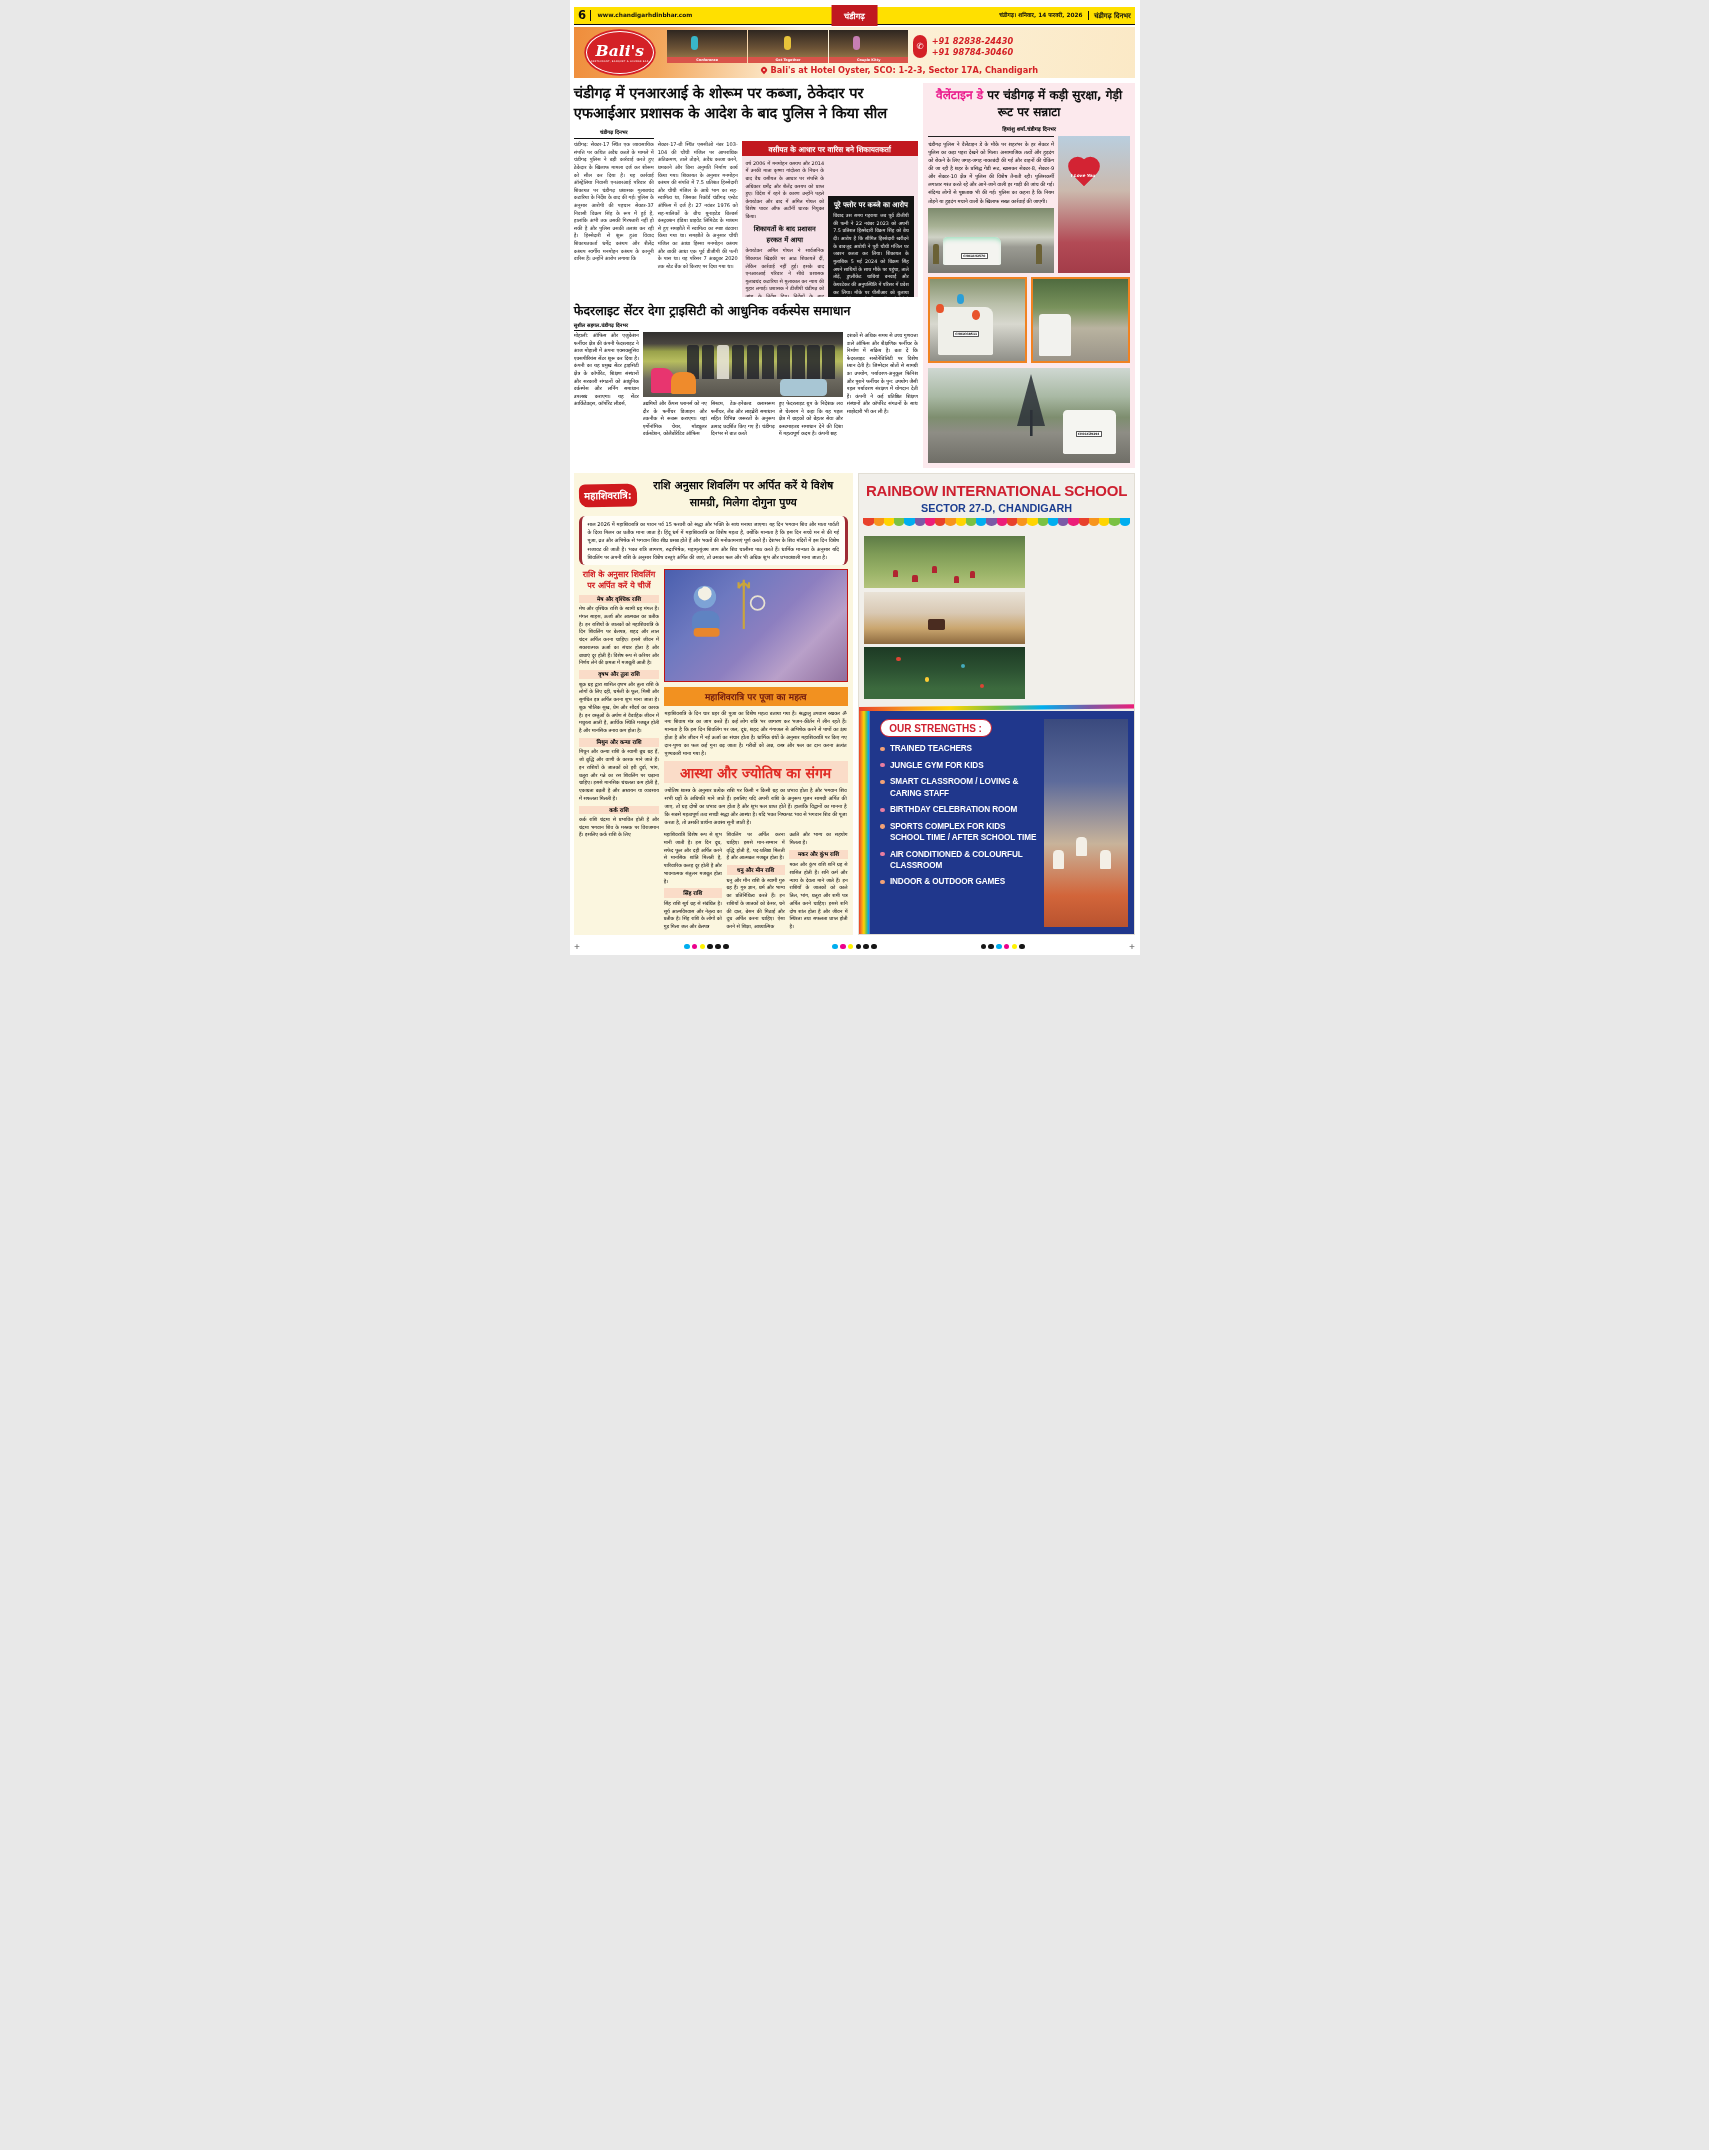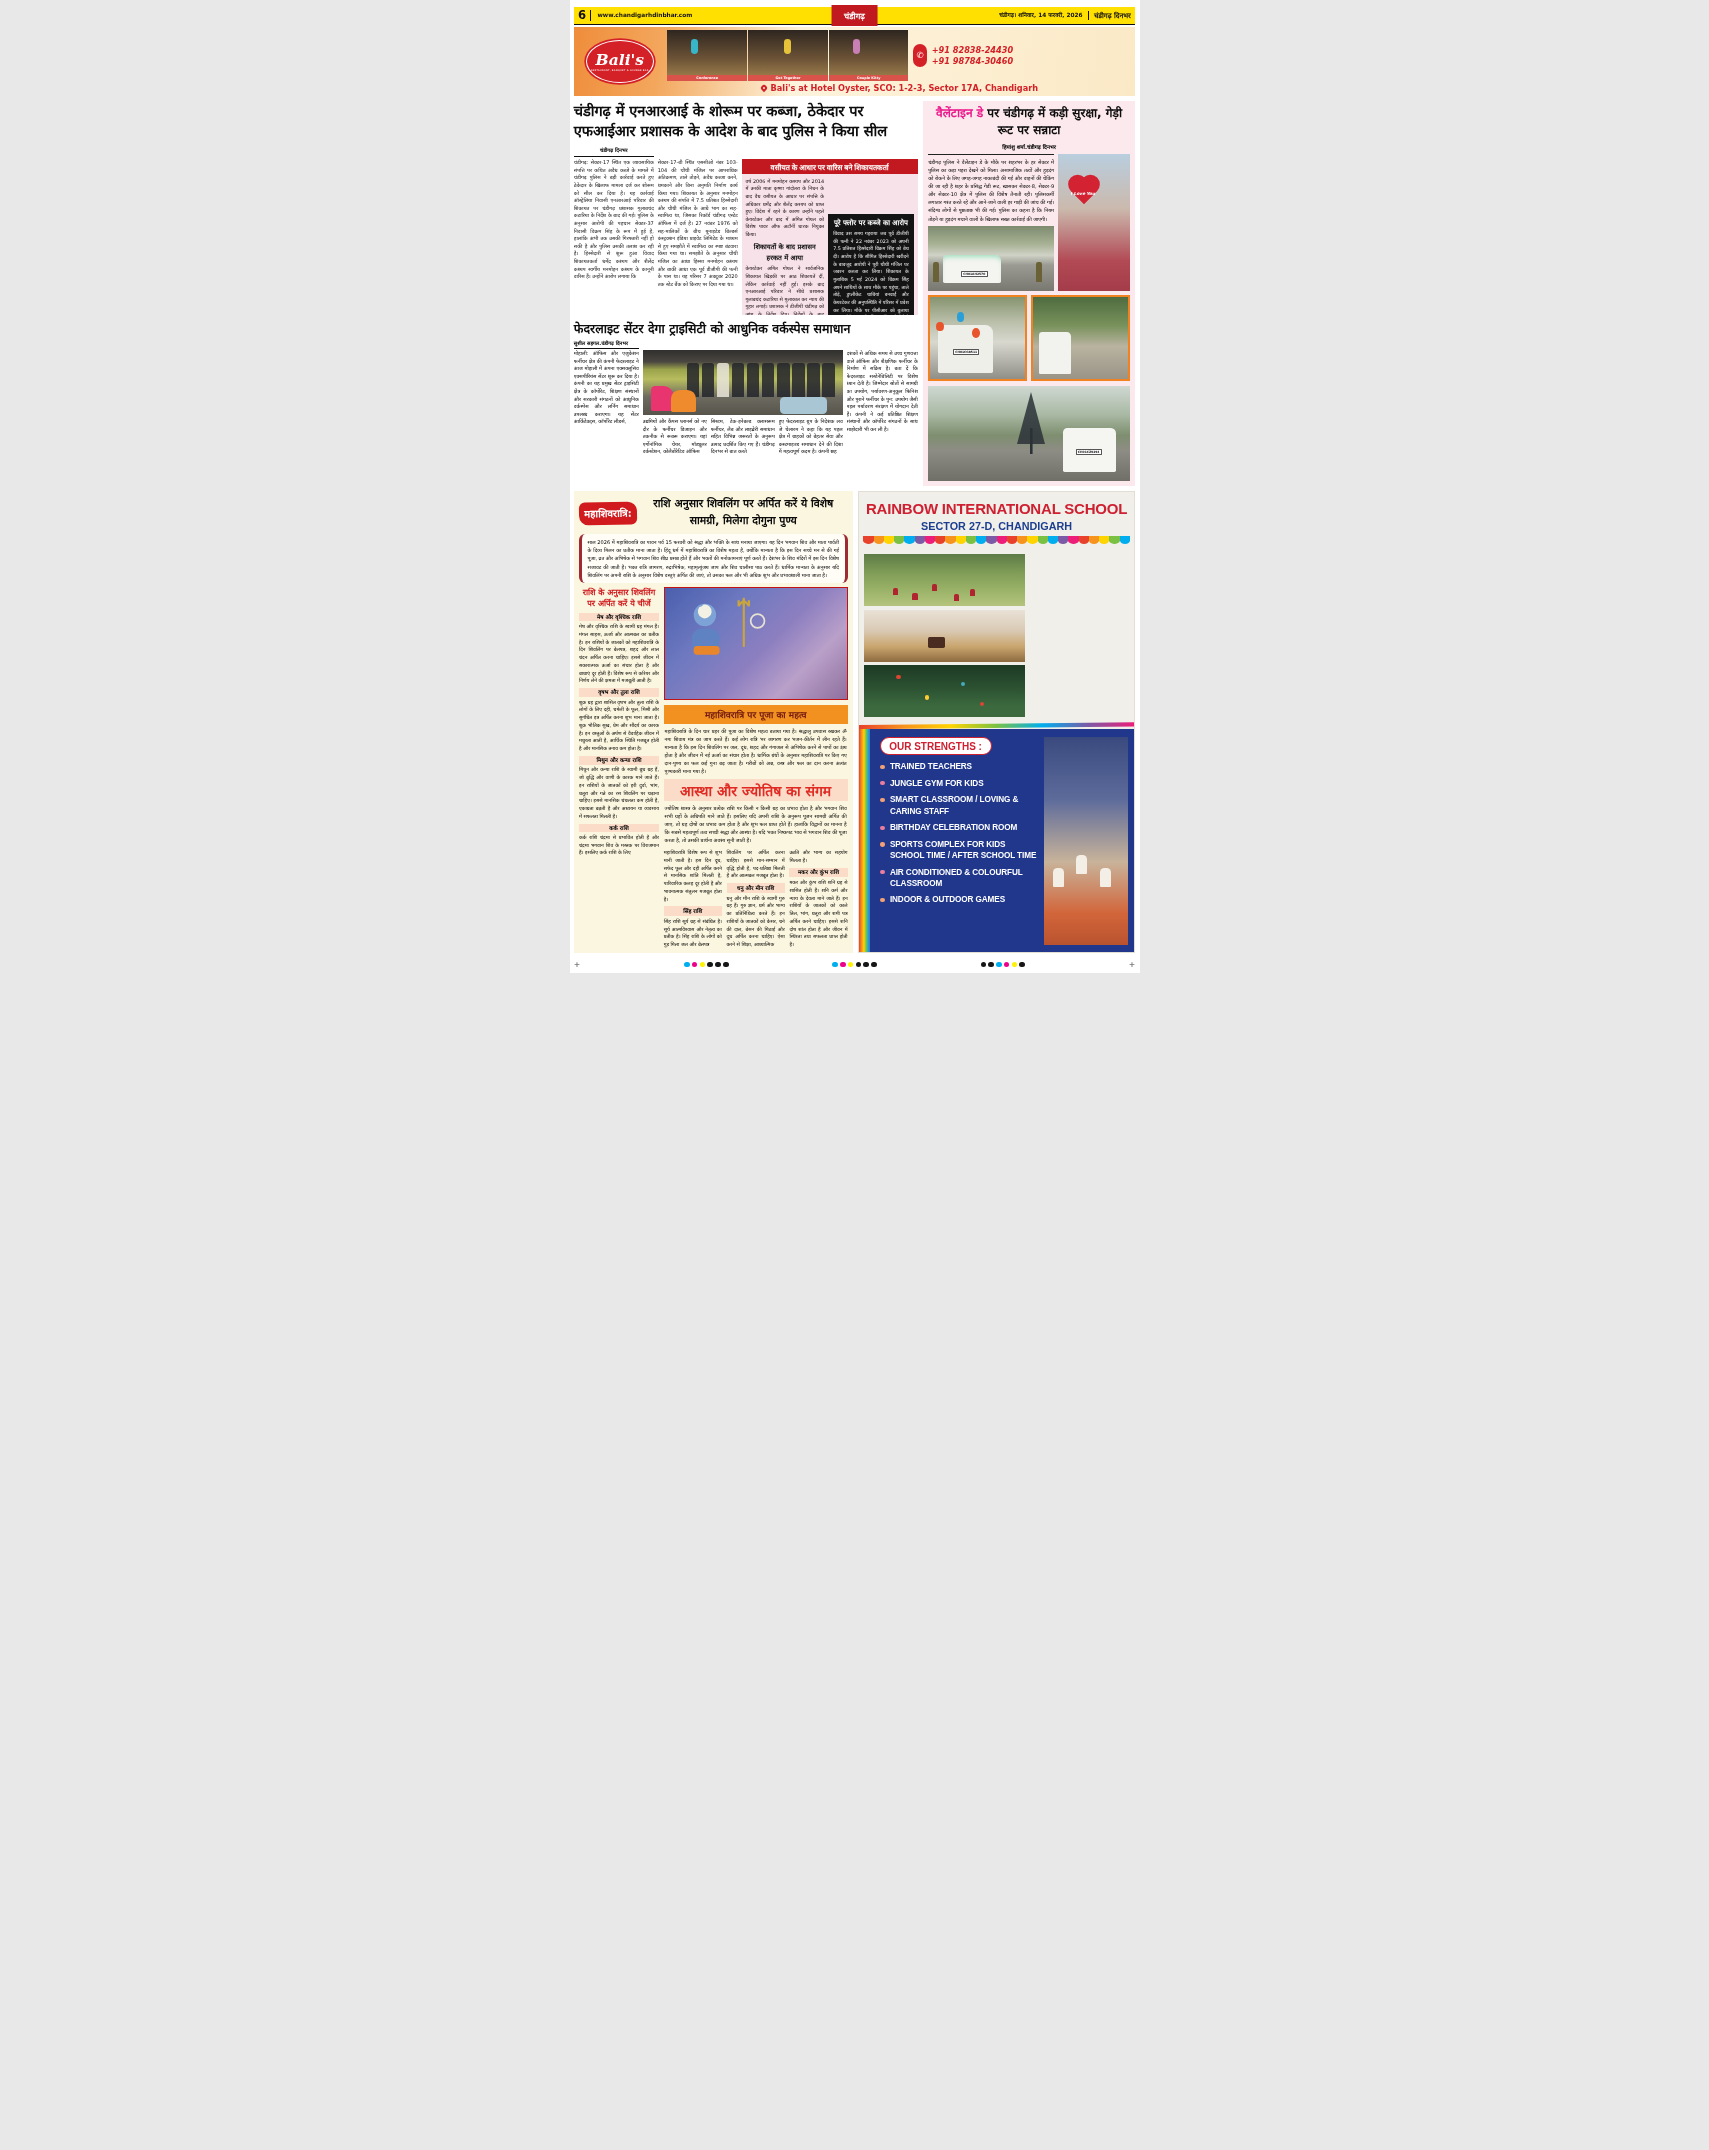--- a/index.html
+++ b/index.html
@@ -9,21 +9,21 @@
   
   .masthead{margin:0 4.3px;background:#FFE000;border-bottom:1.7px solid #101010;height:18px;display:flex;align-items:center;position:relative;padding:0 4.3px;}
   .m-page{font-size:11.6px;font-weight:bold;color:#101010;padding-right:4.3px;border-right:0.9px solid #101010;line-height:1;}
   .m-site{font-weight:bold;font-size:5.8px;color:#101010;margin-left:6px;}
   .m-center{position:absolute;left:50%;transform:translateX(-50%);top:-2.2px;bottom:-1.7px;background:#C01920;color:#fff;padding:0 13px;display:flex;align-items:center;font-weight:bold;font-size:8.2px;}
   .m-right{margin-left:auto;display:flex;align-items:center;}
   .m-date{font-weight:bold;font-size:5.8px;color:#101010;}
   .m-brand{font-weight:bold;font-size:6.9px;color:#101010;border-left:0.9px solid #101010;margin-left:5.2px;padding-left:5.2px;}
 
   
-  .bali{margin:2.6px 4.3px;height:69px;background:linear-gradient(100deg,#ef8d3b 0%,#f3a75d 16%,#fdf3dc 40%,#fbe9c6 100%);display:grid;grid-template-columns:92px 1fr;overflow:hidden;}
+  .bali{margin:2.6px 4.3px;height:51px;background:linear-gradient(100deg,#ef8d3b 0%,#f3a75d 16%,#fdf3dc 40%,#fbe9c6 100%);display:grid;grid-template-columns:92px 1fr;overflow:hidden;}
   .bali-logo-wrap{display:flex;align-items:center;justify-content:center;}
   .bali-logo{width:68px;height:43px;background:#D42127;border-radius:50%;border:1.3px solid #fff;box-shadow:0 0 0 1.7px #D42127;display:flex;flex-direction:column;align-items:center;justify-content:center;color:#fff;}
   .bali-name{font-family:"DejaVu Serif",serif;font-style:italic;font-weight:bold;font-size:15.5px;line-height:1;}
   .bali-tag{font-size:2.4px;letter-spacing:0.3px;margin-top:1.7px;}
   .bali-right{display:flex;flex-direction:column;padding:2.2px 3.4px 1.7px 1.7px;}
   .bali-toprow{display:flex;flex:1;gap:4.3px;}
   .bali-photos{display:flex;gap:1.3px;flex:1;max-width:241px;}
   .bali-ph{flex:1;position:relative;background:linear-gradient(180deg,#2e2620,#6b5236 55%,#a5854f);}
   .bali-ph i{position:absolute;left:30%;top:18%;width:6.9px;height:14.6px;border-radius:3.4px;}
   .bali-ph.p1 i{background:#38b6c9;}
@@ -42,21 +42,21 @@
   .toprow{margin:4.3px 4.3px 0;display:flex;gap:5.2px;}
   .leftcol{width:344px;}
   .bottomrow{margin:5.2px 4.3px 0;display:flex;gap:5.2px;}
 
   
   .main-article h1{font-size:14.6px;line-height:1.4;font-weight:bold;color:#0c0c0c;letter-spacing:-0.1px;}
   .ma-byline{width:80px;text-align:center;font-weight:bold;font-size:5.2px;margin:4.3px 0 0.9px;padding-bottom:1.7px;border-bottom:0.9px solid #101010;}
   .ma-cols{display:flex;gap:3.9px;height:156px;overflow:hidden;margin-top:2.6px;}
   .ma-col{width:80px;flex:none;font-size:5px;line-height:1.52;text-align:justify;color:#111;}
   .pinkbox{flex:1;background:#F6E2E8;display:flex;flex-direction:column;}
-  .pb-banner{background:#C2181F;color:#fff;font-weight:bold;font-size:7.3px;text-align:center;padding:2.6px 1.7px;font-family:Liberation Serif, serif;}
+  .pb-banner{background:#C2181F;color:#fff;font-weight:bold;font-size:7.3px;text-align:center;padding:2.6px 1.7px;}
   .pb-body{display:flex;gap:3.9px;padding:3.4px 3.9px;flex:1;}
   .pb-left{flex:1.04;font-size:4.9px;line-height:1.55;text-align:justify;color:#15090c;}
   .pb-sub{font-weight:bold;font-size:6.7px;text-align:center;margin:3.9px 0 2.2px;color:#0c0c0c;}
   .blackbox{flex:1;background:#141414;color:#fff;padding:4.3px 5.2px;margin-top:36px;}
   .bb-title{font-weight:bold;font-size:6.9px;text-align:center;margin-bottom:3px;}
   .bb-body{font-size:4.8px;line-height:1.6;text-align:justify;color:#f2f2f2;}
 
   
   .federalite{margin-top:6px;}
   .federalite h2{font-size:12.5px;font-weight:bold;color:#0c0c0c;line-height:1.3;}

